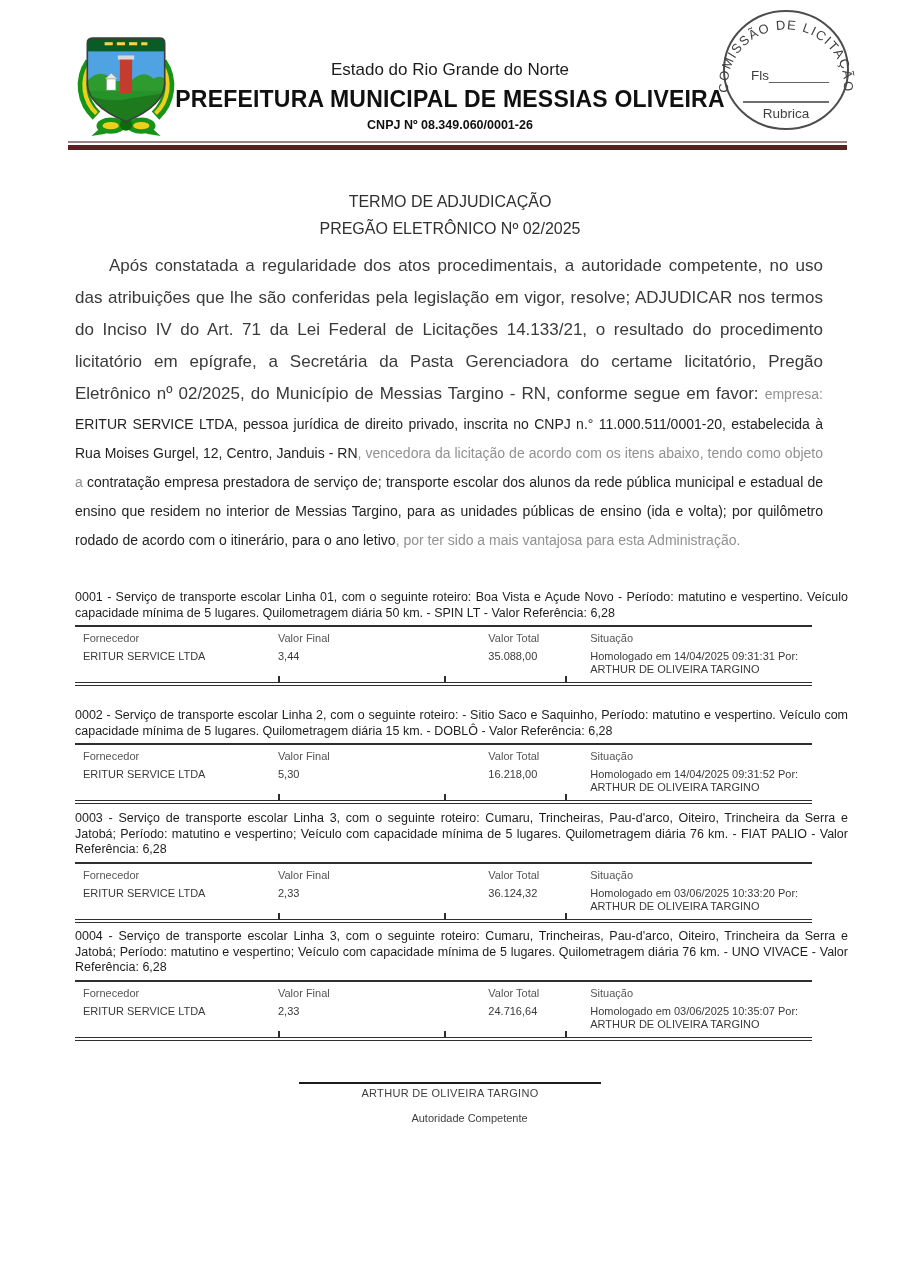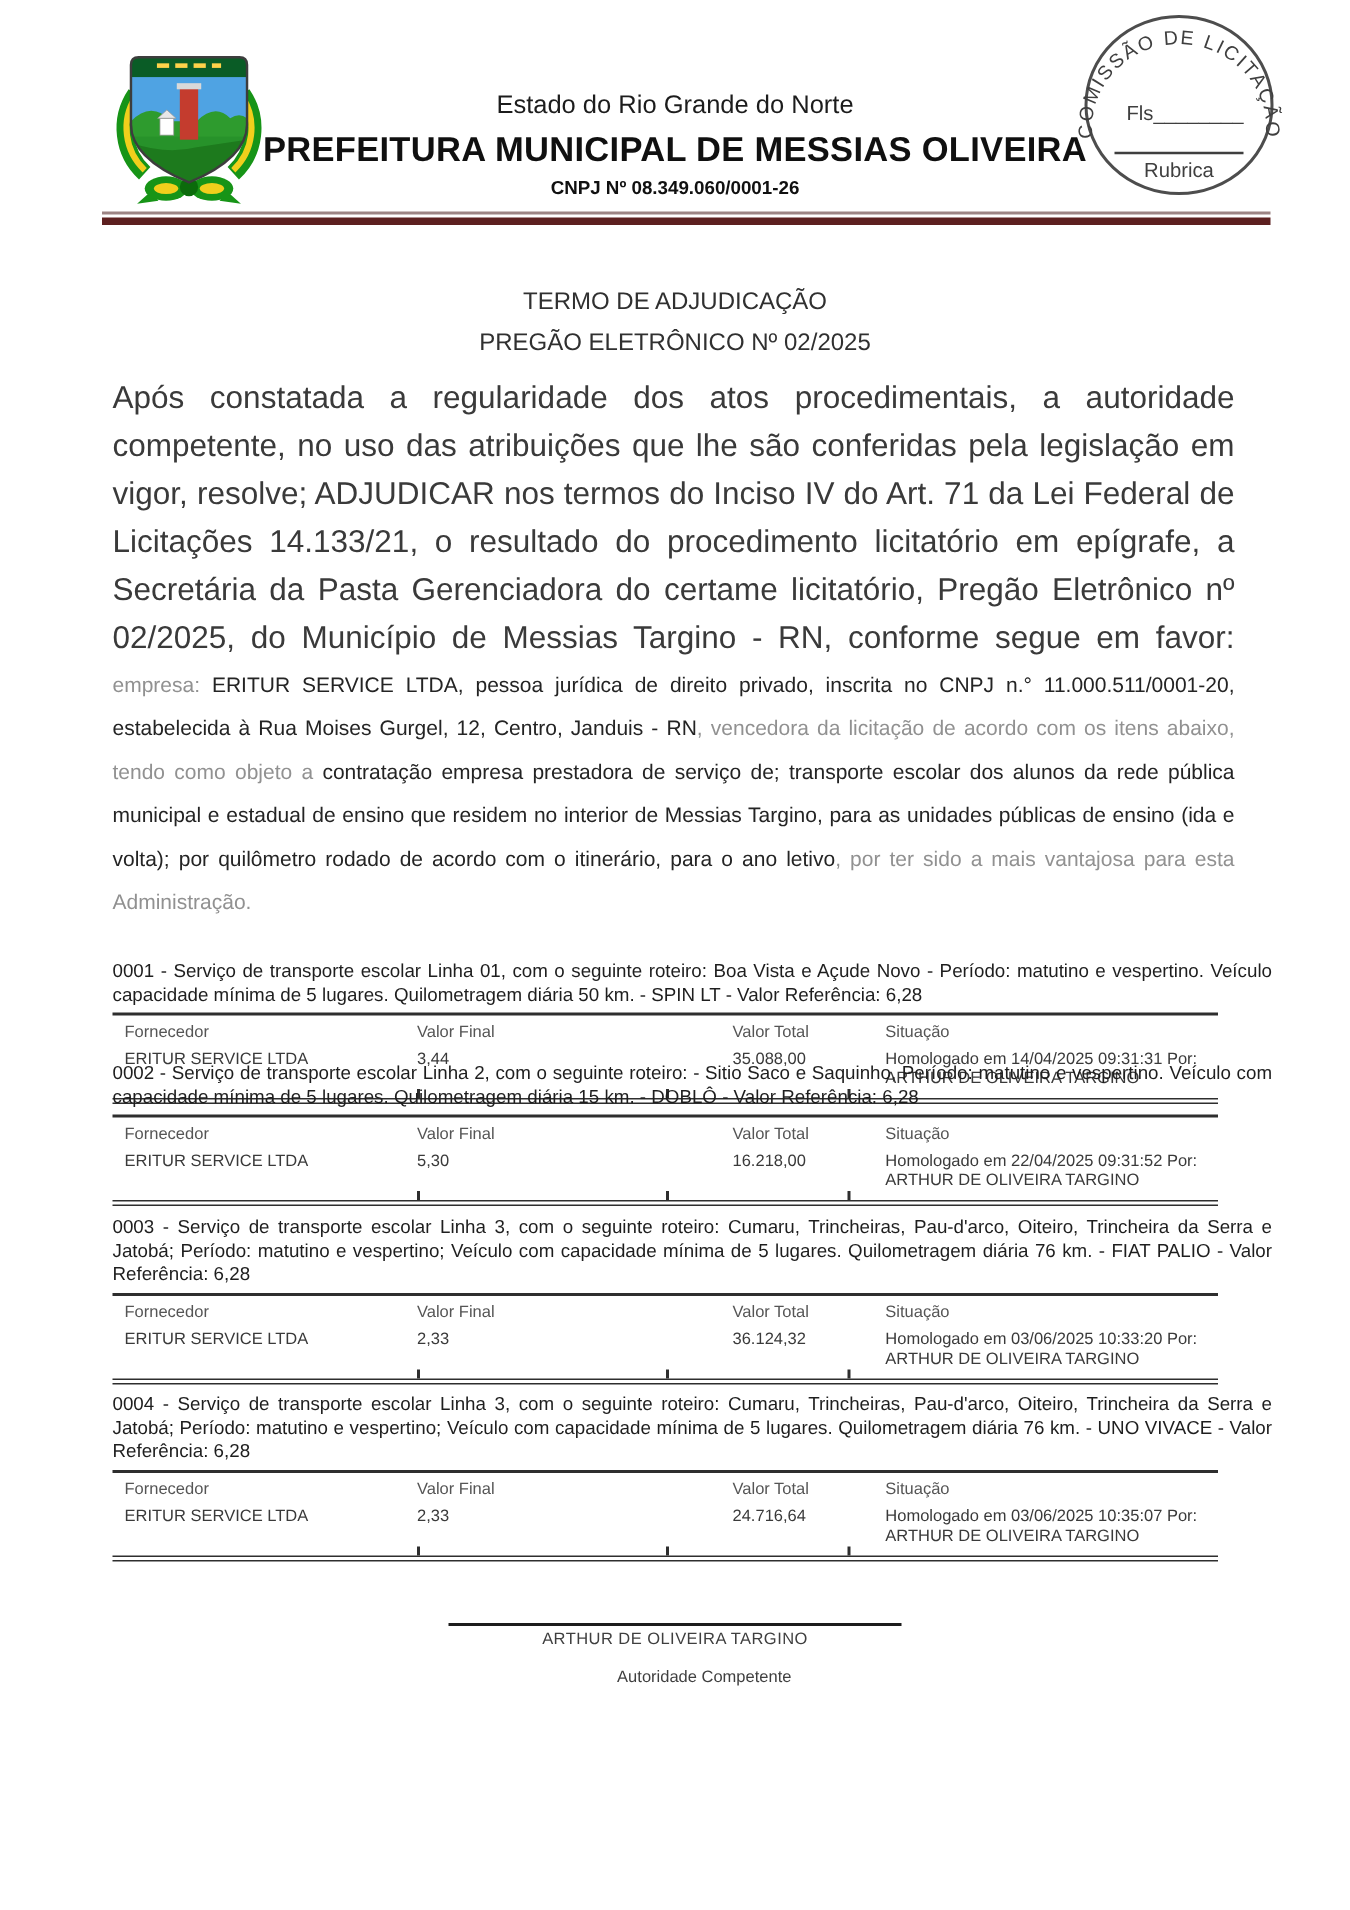--- a/index.html
+++ b/index.html
@@ -17,38 +17,38 @@
   .rule{position:absolute;left:68px;top:141px;width:779px;}
   .rule-thin{height:2px;background:#9c8484;margin-bottom:2px;}
   .rule-thick{height:5px;background:#5d2020;}
 
   
   .doc-title{position:absolute;left:0;top:188px;width:900px;text-align:center;
              font-size:16px;line-height:27px;color:#303030;}
 
   
   .bodytext{position:absolute;left:75px;top:250px;width:748px;margin:0;text-align:justify;}
-  .run-big{font-size:21px;line-height:32px;color:#3a3a3a;}
+  .run-big{font-size:17px;line-height:32px;color:#3a3a3a;margin-left:34px;}
   .run-med{font-size:14px;line-height:29px;color:#242424;}
   .run-gray{font-size:14px;line-height:29px;color:#919191;}
 
   
   .item{position:absolute;left:75px;width:773px;}
   .item-desc{margin:0 0 4px 0;font-size:12.5px;line-height:15.6px;color:#1e1e1e;text-align:justify;}
   .itable{position:relative;width:737px;border-top:2.5px solid #2e2e2e;border-bottom:4px double #2e2e2e;}
   .hrow,.drow{display:grid;grid-template-columns:27% 28% 14.5% 30.5%;}
   .hrow{padding:5px 0 2px 0;font-size:11px;color:#555555;}
   .drow{padding:4px 0 6px 0;font-size:11px;line-height:13px;color:#3a3a3a;}
   .c1{padding-left:8px;}
   .c2{padding-left:4px;}
   .c3{padding-left:8px;}
   .c4{padding-left:3px;padding-right:6px;}
   .tick{position:absolute;bottom:0;width:2px;height:6px;background:#2e2e2e;}
   .t1{left:27.5%}.t2{left:50%}.t3{left:66.5%}
-  .i1{top:640px}.i2{top:708px}.i3{top:811px}.i4{top:929px}
+  .i1{top:590px}.i2{top:708px}.i3{top:811px}.i4{top:929px}
 
   
   .signature{position:absolute;left:0;top:1082px;width:900px;text-align:center;color:#3f3f3f;}
   .sig-line{width:302px;margin:0 auto;border-top:2px solid #1c1c1c;}
   .sig-name{font-size:11px;margin-top:3px;letter-spacing:.3px;}
   .sig-role{font-size:11px;margin-top:13px;padding-left:39px;}
 
   
   .stamp text{fill:#3f3f3f;font-family:"Liberation Sans",sans-serif;}
 </style>
@@ -157,21 +157,21 @@
         <div class="c1">Fornecedor</div>
         <div class="c2">Valor Final</div>
         <div class="c3">Valor Total</div>
         <div class="c4">Situação</div>
       </div>
       <div class="drow">
         <div class="c1">ERITUR SERVICE LTDA</div>
         <div class="c2">5,30</div>
         <div class="c3">16.218,00</div>
         <div class="c4">
-          <div>Homologado em 22/04/2025 09:31:52 Por:</div>
+          <div>Homologado em 14/04/2025 09:31:52 Por:</div>
           <div>ARTHUR DE OLIVEIRA TARGINO</div>
         </div>
       </div>
       <i class="tick t1"></i>
       <i class="tick t2"></i>
       <i class="tick t3"></i>
     </div>
   </section>
 
   <section class="item i3">

